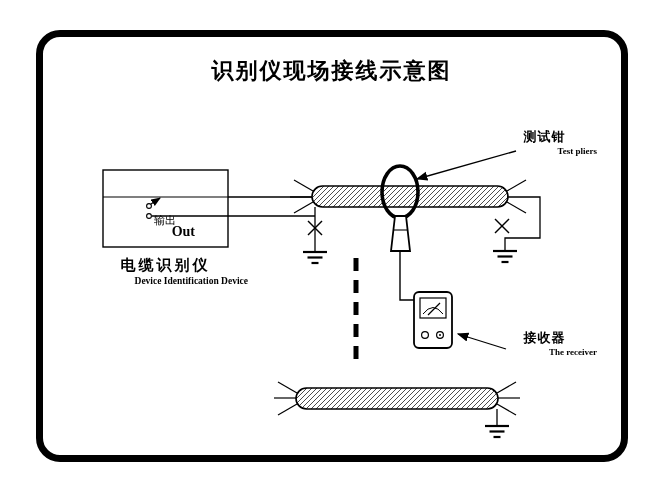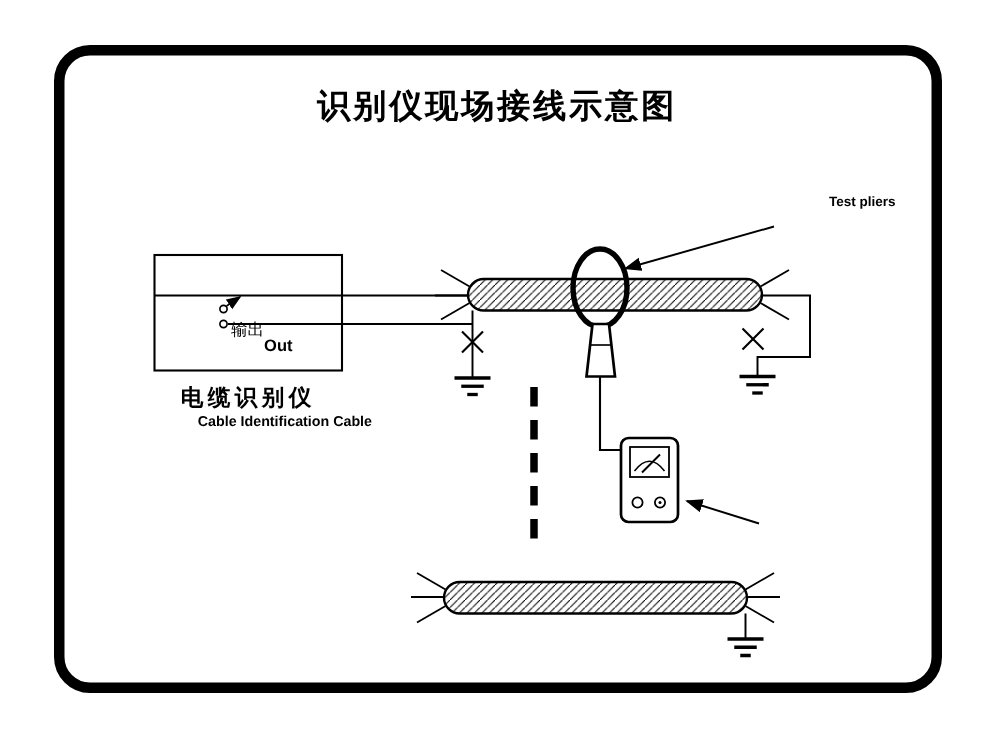--- a/index.html
+++ b/index.html
@@ -1,38 +1,38 @@
 <!DOCTYPE html>
 <html><head>
 <meta charset="utf-8">
 <style>
   html,body{margin:0;padding:0;background:#fff;}
   .stage{
     position:relative;width:663px;height:495px;background:#ffffff;
-    font-family:Liberation Sans, sans-serif;color:#000;overflow:hidden;
+    font-family:Liberation Serif, serif;color:#000;overflow:hidden;
   }
   .frame{
     position:absolute;left:36px;top:30px;width:592px;height:432px;
     border:7px solid #000;border-radius:24px;box-sizing:border-box;background:transparent;
   }
   .art{position:absolute;left:0;top:0;}
   .t{position:absolute;text-align:center;white-space:nowrap;}
   .zh-title{left:0;top:56px;width:100%;font-size:22px;font-weight:700;letter-spacing:2px;}
   .en-title{left:0;top:88px;width:100%;font-size:17px;font-weight:700;}
   .lbl{position:absolute;text-align:center;}
   .lbl .zh{font-size:13px;font-weight:700;line-height:17px;letter-spacing:1px;}
   .lbl .en{font-size:9px;font-weight:700;line-height:12px;text-align:right;}
   #lbl-tp{left:492px;top:128px;width:105px;}
   #lbl-rx{left:492px;top:329px;width:105px;}
   #lbl-dev{left:83px;top:256px;width:165px;}
   #lbl-dev .zh{font-size:15px;letter-spacing:3px;line-height:19px;}
   #lbl-dev .en{font-size:9.5px;line-height:13px;}
   #lbl-out{left:135px;top:215px;width:60px;}
   #lbl-out .zh{font-size:11px;font-weight:400;line-height:11px;letter-spacing:0;}
-  #lbl-out .en{font-size:11px;font-weight:700;line-height:11px;}
+  #lbl-out .en{font-size:14px;font-weight:700;line-height:11px;}
 </style>
 </head>
 <body>
 
 <div class="stage">
 
   <div class="frame"></div>
 
   <svg class="art" width="663" height="495" viewBox="0 0 663 495">
     <defs>
@@ -125,27 +125,32 @@
 
     <g stroke="#000" fill="none">
       <line x1="516" y1="151" x2="417" y2="179" stroke-width="1.3" marker-end="url(#ah)"></line>
       <line x1="506" y1="349" x2="458" y2="334" stroke-width="1.3" marker-end="url(#ah)"></line>
     </g>
   </svg>
 
   <div class="t zh-title">识别仪现场接线示意图</div>
 
   <div class="lbl" id="lbl-tp">
+    <div class="zh">测试钳</div>
     <div class="en">Test pliers</div>
   </div>
 
+  <div class="lbl" id="lbl-rx">
+    <div class="zh">接收器</div>
+    <div class="en">The receiver</div>
+  </div>
 
   <div class="lbl" id="lbl-dev">
     <div class="zh">电缆识别仪</div>
-    <div class="en">Cable Identification Cable</div>
+    <div class="en">Device Identification Device</div>
   </div>
 
   <div class="lbl" id="lbl-out">
     <div class="zh">输出</div>
     <div class="en">Out</div>
   </div>
 
 </div>
 
 </body></html>

